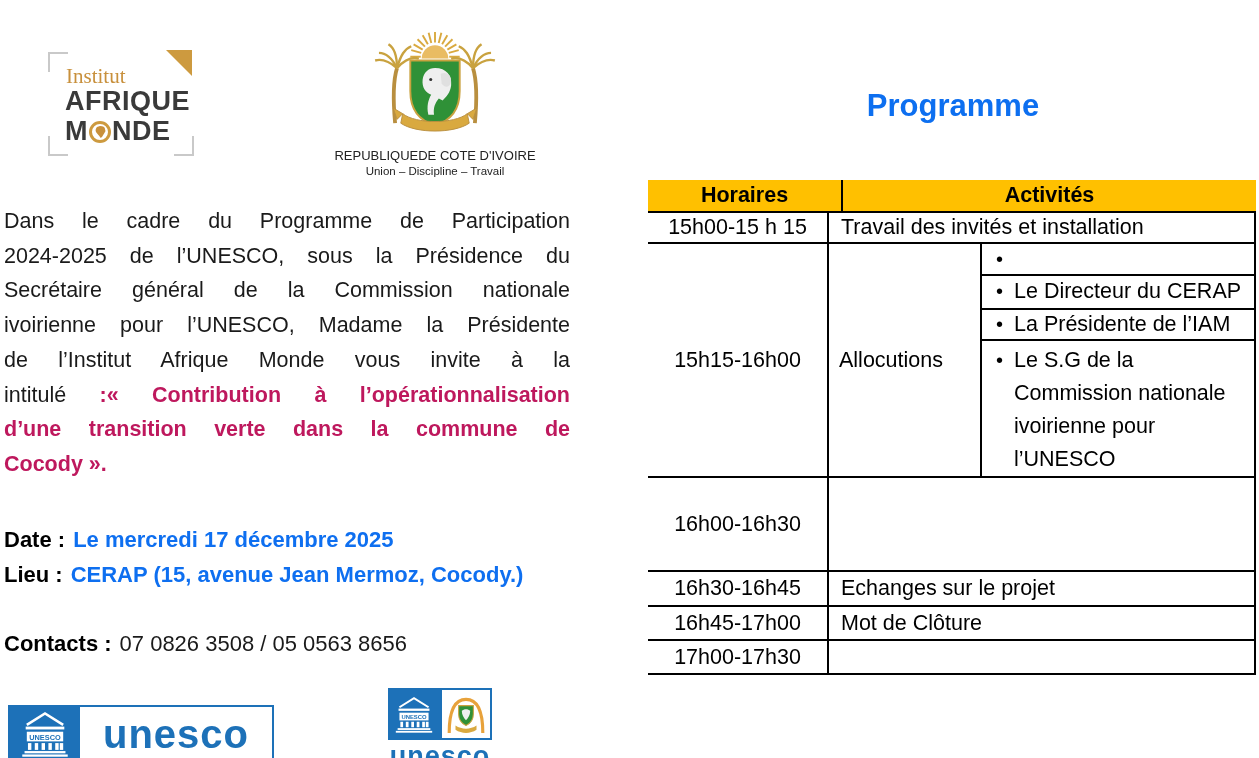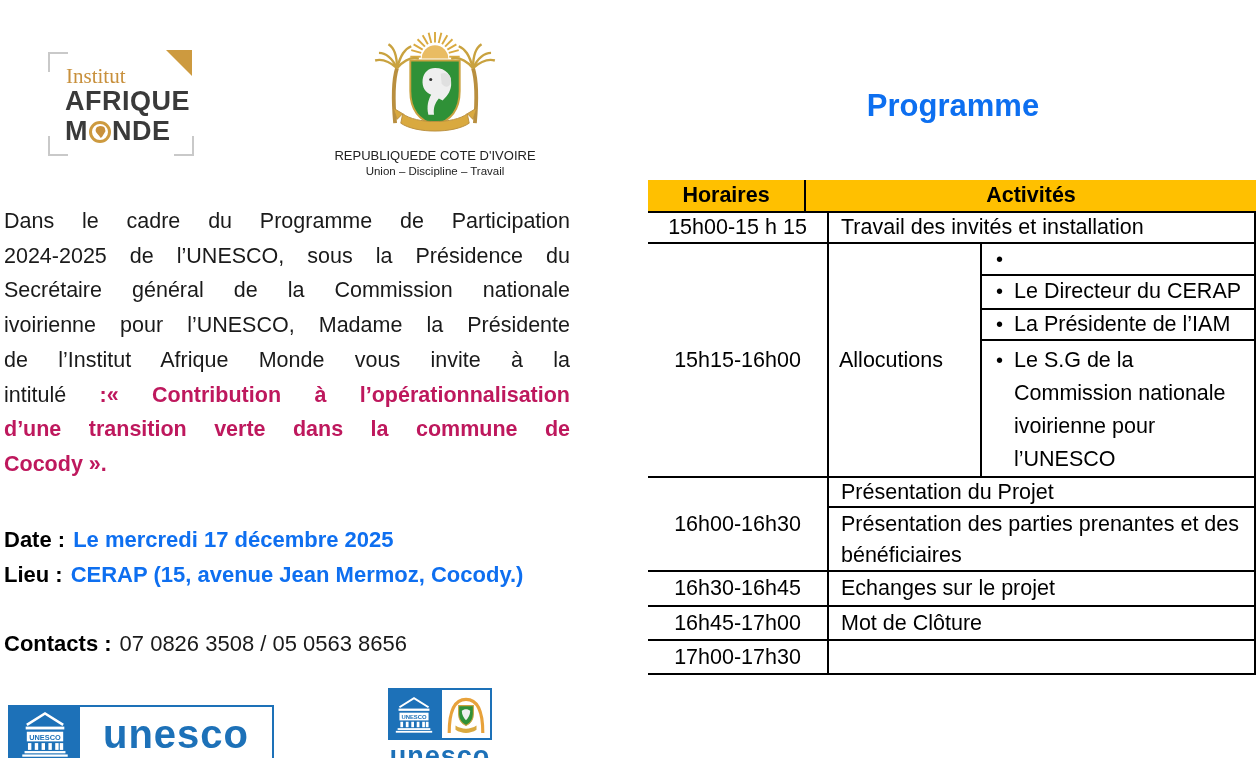--- a/index.html
+++ b/index.html
@@ -61,21 +61,21 @@
   .commission .unesco-word{font-size:27px;line-height:1;display:block;margin-top:3px;}
   .commission .sub{font-size:9.5px;font-weight:bold;color:#1d71b8;line-height:12px;margin-top:2px;}
 
   
   .prog-title{position:absolute;left:650px;top:60px;width:606px;text-align:center;
     font-size:31px;font-weight:bold;color:#0d6ff0;}
 
   .schedule{position:absolute;left:648px;top:152px;width:608px;font-size:21.5px;color:#000;}
   .sched-head{display:flex;height:31px;background:#ffc000;border-bottom:2px solid #000;
     font-weight:bold;}
-  .sched-head .h-time{width:158px;border-right:2px solid #000;display:flex;
+  .sched-head .h-time{width:195px;border-right:2px solid #000;display:flex;
     align-items:center;justify-content:center;box-sizing:border-box;text-align:right;}
   .sched-head .h-act{flex:1;display:flex;align-items:center;justify-content:center;}
   .sched-body{border-right:2px solid #000;box-sizing:border-box;}
   .srow{display:flex;border-bottom:2px solid #000;}
   .c-time{width:181px;border-right:2px solid #000;display:flex;align-items:center;
     justify-content:center;box-sizing:border-box;text-align:center;}
   .c-act{flex:1;display:flex;align-items:center;padding-left:12px;box-sizing:border-box;}
   .c-act-split{flex:1;display:flex;padding:0;}
   .sub-label{width:153px;border-right:2px solid #000;display:flex;align-items:center;
     padding-left:10px;box-sizing:border-box;}
@@ -264,24 +264,20 @@
             <div class="bullet-item tall">
                 <span class="dot">•</span>
                 <span>Le S.G de la Commission nationale ivoirienne pour l’UNESCO</span>
               </div>
           </div>
         </div>
       </div>
 
       <div class="srow" style="height:92px;">
         <div class="c-time">16h00-16h30</div>
-        <div class="c-act-stack">
-          <div class="stack-item first">Présentation du Projet</div>
-          <div class="stack-item rest">Présentation des parties prenantes et des bénéficiaires</div>
-        </div>
       </div>
 
       <div class="srow" style="height:33px;">
         <div class="c-time">16h30-16h45</div>
         <div class="c-act">Echanges sur le projet</div>
       </div>
 
       <div class="srow" style="height:32px;">
         <div class="c-time">16h45-17h00</div>
         <div class="c-act">Mot de Clôture</div>

